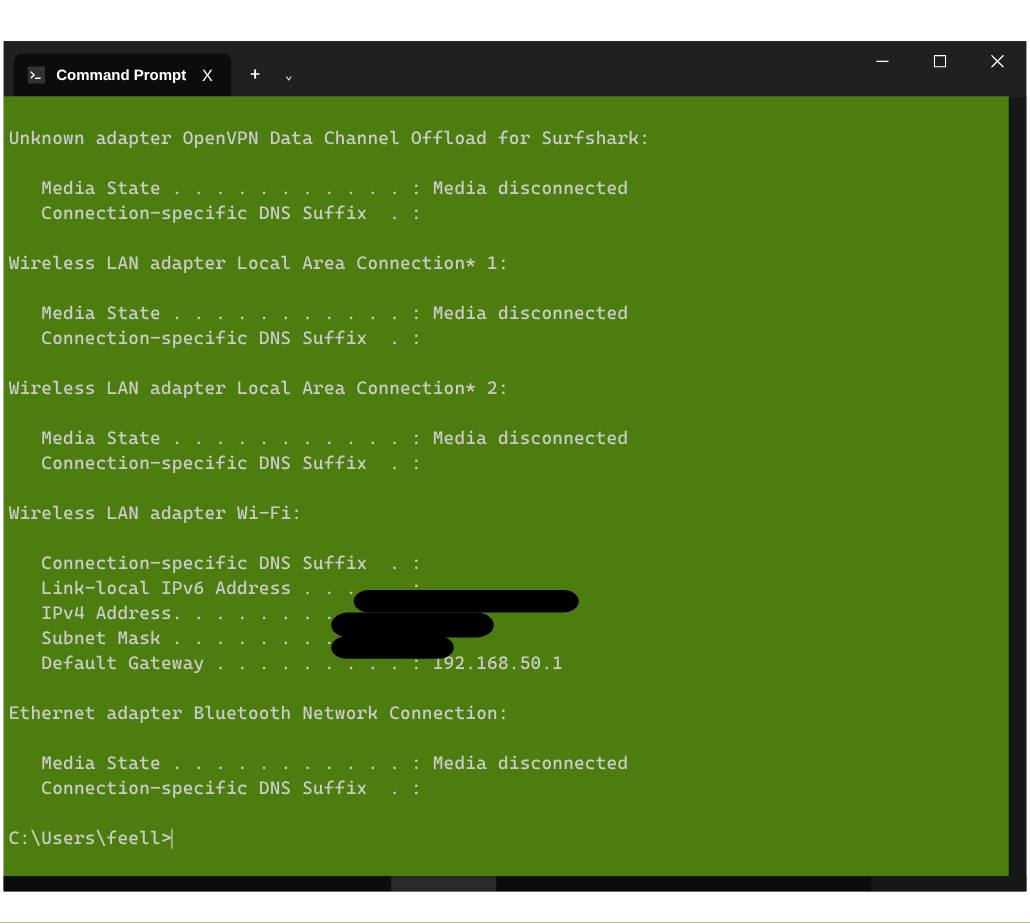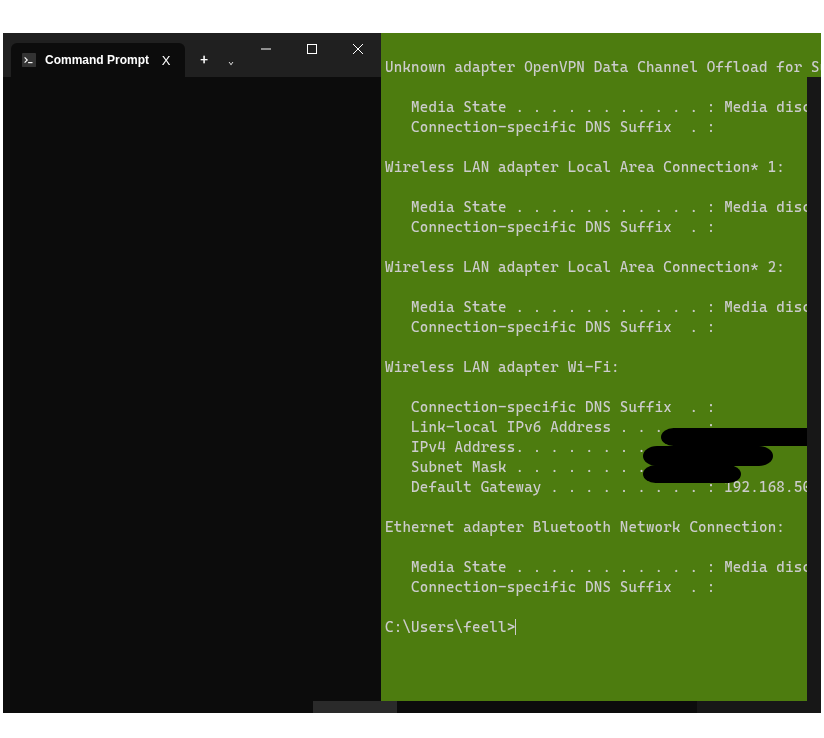--- a/index.html
+++ b/index.html
@@ -15,21 +15,21 @@
       overflow: hidden;
     }
     .window {
       position: absolute;
       top: 33px;
       left: 3px;
       width: 818px;
       height: 680px;
       background: #0c0c0c;
       display: flex;
-      flex-direction: row;
+      flex-direction: column;
     }
     .titlebar {
       height: 44px;
       background: #202020;
       display: flex;
       align-items: center;
       justify-content: space-between;
       padding: 0;
     }
     .titlebar-left {

